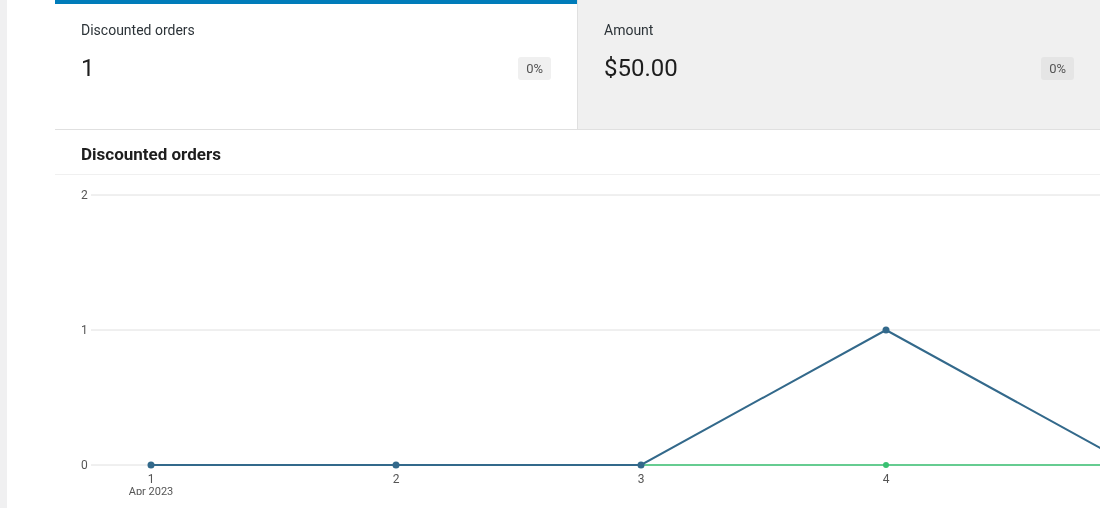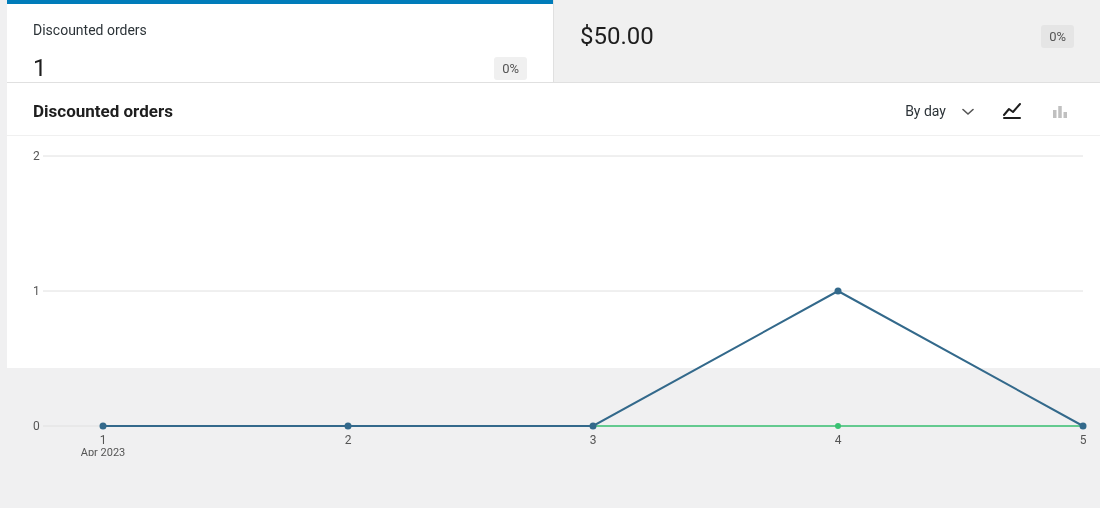--- a/index.html
+++ b/index.html
@@ -9,23 +9,24 @@
     background: #f0f0f1;
     width: 1100px;
     height: 508px;
     overflow: hidden;
     color: #1e1e1e;
   }
   .container {
     width: 1093px;
     margin: 0 0 0 7px;
     background: #fff;
-    height: 368px;
+    height: 508px;
     display: flex;
     flex-direction: column;
+    padding-left: 48px;
   }
   .tabs {
     display: flex;
     height: 130px;
     border-bottom: 1px solid #e0e0e0;
   }
   .tab {
     flex: 1;
     padding: 22px 26px 0 26px;
     position: relative;
@@ -134,52 +135,30 @@
 
   <div class="tabs">
     <div class="tab active">
       <div class="tab-label">Discounted orders</div>
       <div class="tab-value-row">
         <div class="tab-value">1</div>
         <div class="tab-delta">0%</div>
       </div>
     </div>
     <div class="tab inactive">
+      <div class="tab-label">Amount</div>
       <div class="tab-value-row">
         <div class="tab-value">$50.00</div>
         <div class="tab-delta">0%</div>
       </div>
     </div>
   </div>
 
   <div class="chart-header">
     <div class="chart-title">Discounted orders</div>
-    <div class="chart-controls">
-      <div class="interval-select">
-        <span>By day</span>
-        <span class="chevron">
-          <svg viewBox="0 0 12 12" width="12" height="12">
-              <path d="M1 3.5 L6 8 L11 3.5" stroke="#555" stroke-width="1.6" fill="none" stroke-linecap="round"></path>
-            </svg>
-        </span>
-      </div>
-      <div class="icon-btn active">
-        <svg viewBox="0 0 20 20" width="20" height="20">
-          <path d="M2 14 L7 8 L11 11 L18 3" stroke="currentColor" stroke-width="2" fill="none" stroke-linecap="round" stroke-linejoin="round"></path>
-          <path d="M2 17 L18 17" stroke="currentColor" stroke-width="2" stroke-linecap="round"></path>
-        </svg>
-      </div>
-      <div class="icon-btn disabled">
-        <svg viewBox="0 0 20 20" width="20" height="20">
-          <rect x="3" y="9" width="3.5" height="8" fill="currentColor"></rect>
-          <rect x="8.25" y="5" width="3.5" height="12" fill="currentColor"></rect>
-          <rect x="13.5" y="11" width="3.5" height="6" fill="currentColor"></rect>
-        </svg>
-      </div>
-    </div>
   </div>
 
   <div class="chart-area">
     <svg class="chart-svg" id="chart-svg" width="1080" height="320">
         <line x1="26" x2="1066" y1="290" y2="290" class="gridline"></line>
         <g class="ytick">
           <text x="16" y="294">0</text>
         </g>
         <line x1="26" x2="1066" y1="155" y2="155" class="gridline"></line>
         <g class="ytick">

